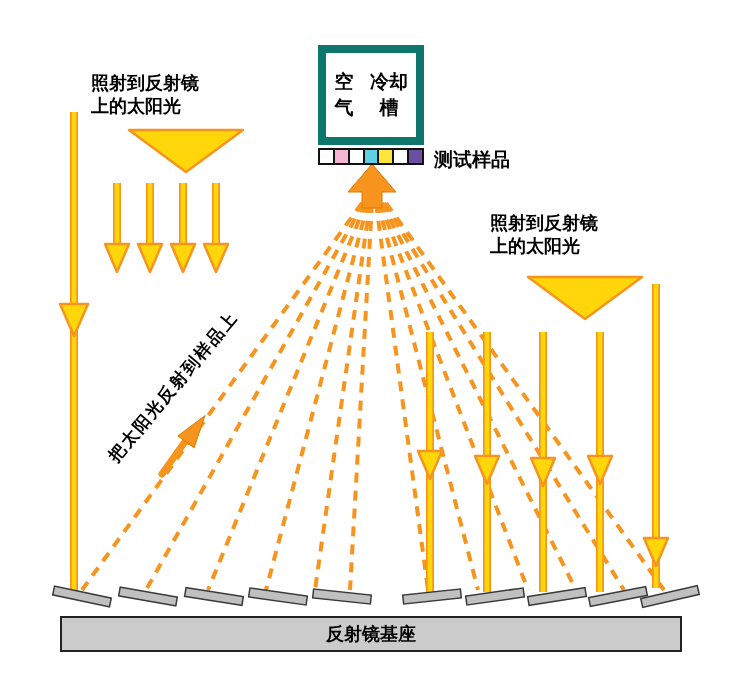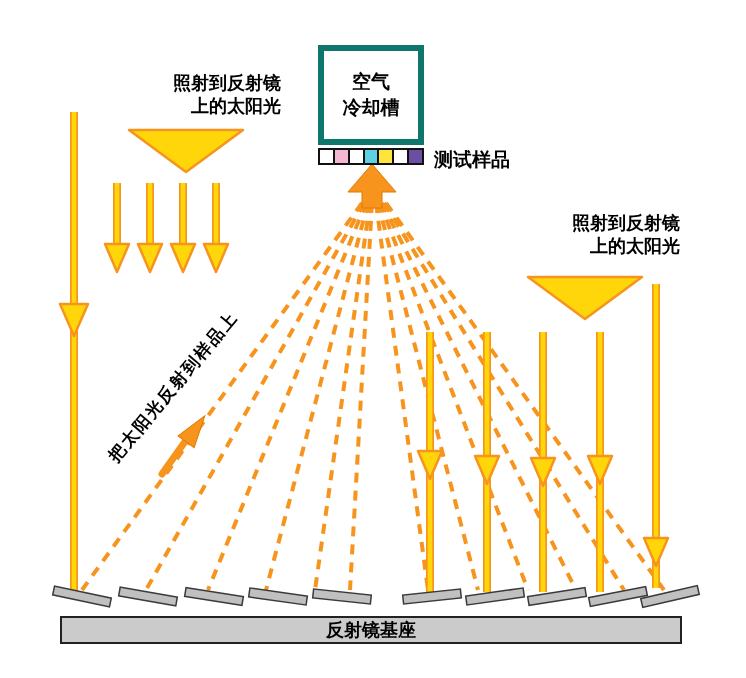--- a/index.html
+++ b/index.html
@@ -18,34 +18,34 @@
   .sun-outer{stroke:var(--ray-orange);stroke-width:8;stroke-linecap:butt;}
   .sun-inner{stroke:var(--ray-yellow);stroke-width:4.6;stroke-linecap:butt;}
   .sun-head{fill:var(--ray-yellow);stroke:var(--ray-orange);stroke-width:2.5;stroke-linejoin:round;}
   .big-tri{fill:var(--ray-yellow);stroke:var(--ray-orange);stroke-width:2.5;stroke-linejoin:round;}
   .orange-solid{fill:var(--ray-orange);stroke:#e07b00;stroke-width:1;}
   .orange-line{stroke:var(--ray-orange);stroke-width:7;stroke-linecap:round;}
   .mirror{fill:var(--mirror-gray);stroke:#3a3a3a;stroke-width:1.5;}
 
   
   .label{position:absolute;color:#000;font-weight:bold;}
-  .sun-label{width:190px;text-align:right;font-size:18px;line-height:23px;}
+  .sun-label{width:190px;text-align:left;font-size:18px;line-height:23px;}
   .sun-label-left{left:91px;top:72px;}
   .sun-label-right{left:490px;top:212px;}
   .sample-label{left:434px;top:147px;font-size:19px;font-weight:bold;}
   .reflect-label{left:112px;top:448px;transform-origin:0 50%;transform:rotate(-50deg);
     font-size:17px;letter-spacing:2px;white-space:nowrap;}
   .cooling-box{position:absolute;left:318px;top:45px;width:106px;height:100px;
-    box-sizing:border-box;border:6px solid #0f766e;background:#fff;
-    display:flex;flex-direction:column;align-items:center;justify-content:center;
+    box-sizing:border-box;border:8px solid #0f766e;background:#fff;
+    display:flex;flex-direction:row;align-items:center;justify-content:center;
     font-size:19px;font-weight:bold;line-height:26px;text-align:center;}
   .sample-strip{position:absolute;left:318px;top:148px;width:106px;height:17px;
     box-sizing:border-box;background:#111;border:2px solid #111;display:flex;gap:2px;}
   .cell{flex:1 1 auto;}
-  .base{position:absolute;left:60px;top:616px;width:622px;height:28px;
+  .base{position:absolute;left:60px;top:616px;width:622px;height:36px;
     box-sizing:border-box;background:var(--base-gray);border:2px solid #222;
     display:flex;align-items:center;justify-content:center;
     font-size:18px;font-weight:bold;}
 </style>
 </head>
 <body>
 
 <div class="stage">
 
   <svg width="746" height="678" viewBox="0 0 746 678">

